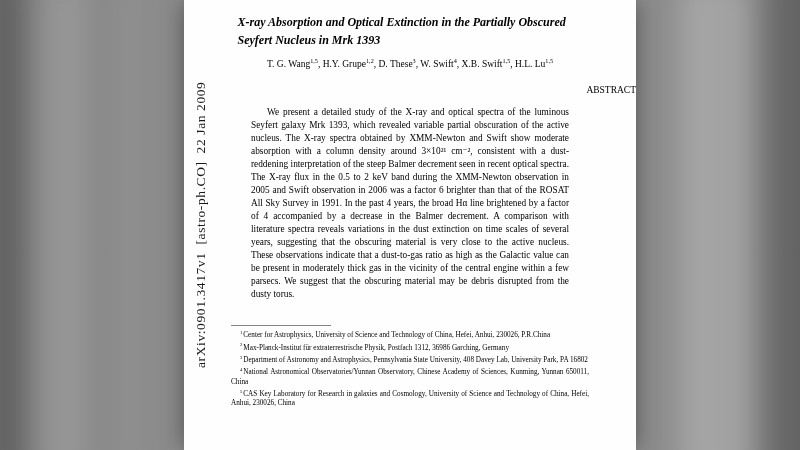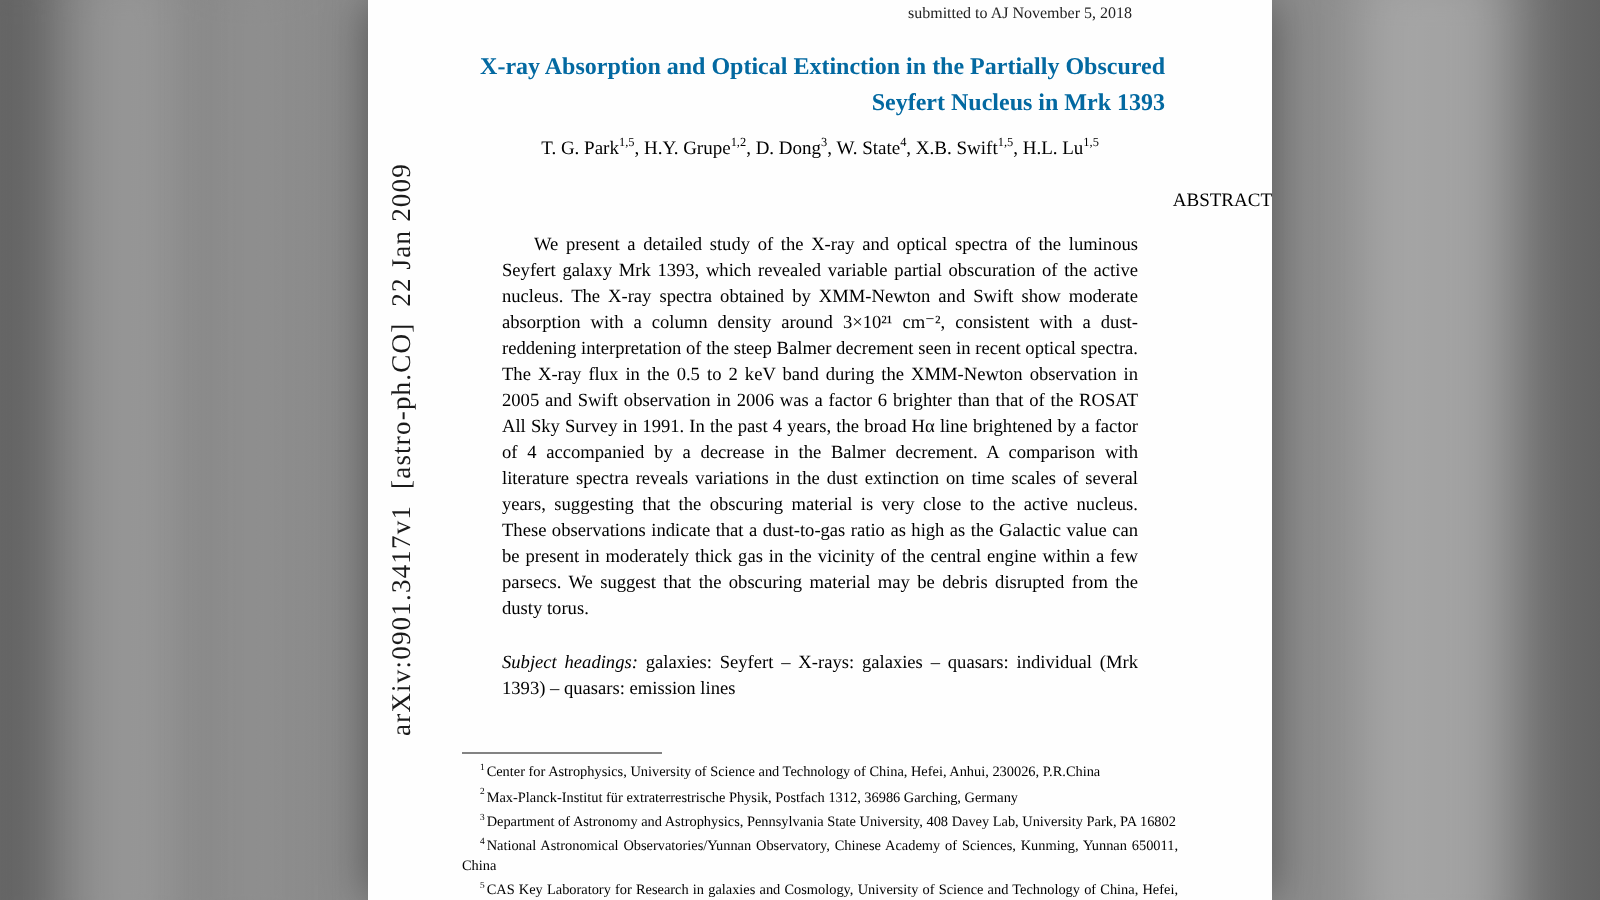--- a/index.html
+++ b/index.html
@@ -33,22 +33,22 @@
     background: #fefefe; box-shadow: 0 0 22px rgba(0,0,0,.45);
     color: #111; overflow: hidden;
   }
 
   .submitted {
     padding-top: 2px; padding-right: 70px;
     text-align: right; font-size: 8px; color: #222;
   }
 
   .title {
-    width: 345px; margin: 13px auto 0; text-align: right;
-    font-size: 12px; font-weight: bold; line-height: 1.5; color: #0369a1;
+    width: 345px; margin: 13px auto 0; text-align: left;
+    font-size: 12px; font-weight: bold; line-height: 1.5; color: #000000; font-style: italic;
   }
 
   .authors {
     margin-top: 10px; text-align: center; font-size: 9.5px; white-space: nowrap; color: #000;
   }
   .authors sup { font-size: 6.2px; line-height: 0; }
   .author::after { content: ", "; }
   .author:last-child::after { content: ""; }
 
   .abs-head {
@@ -92,33 +92,31 @@
     <div class="streak s1"></div>
     <div class="streak s2"></div>
   </div>
 
   <div class="bg-right">
     <div class="streak s3"></div>
   </div>
 
   <div class="page">
 
-    <div class="submitted">submitted to AJ November 5, 2018</div>
 
     <h1 class="title">X-ray Absorption and Optical Extinction in the Partially Obscured Seyfert Nucleus in Mrk 1393</h1>
 
     <div class="authors">
-      <span class="author"><span>T. G. Park</span><sup>1,5</sup></span><span class="author"><span>H.Y. Grupe</span><sup>1,2</sup></span><span class="author"><span>D. Dong</span><sup>3</sup></span><span class="author"><span>W. State</span><sup>4</sup></span><span class="author"><span>X.B. Swift</span><sup>1,5</sup></span><span class="author"><span>H.L. Lu</span><sup>1,5</sup></span>
+      <span class="author"><span>T. G. Wang</span><sup>1,5</sup></span><span class="author"><span>H.Y. Grupe</span><sup>1,2</sup></span><span class="author"><span>D. These</span><sup>3</sup></span><span class="author"><span>W. Swift</span><sup>4</sup></span><span class="author"><span>X.B. Swift</span><sup>1,5</sup></span><span class="author"><span>H.L. Lu</span><sup>1,5</sup></span>
     </div>
 
     <div class="abs-head">ABSTRACT</div>
 
     <p class="abstract">We present a detailed study of the X-ray and optical spectra of the luminous Seyfert galaxy Mrk 1393, which revealed variable partial obscuration of the active nucleus. The X-ray spectra obtained by XMM-Newton and Swift show moderate absorption with a column density around 3×10²¹ cm⁻², consistent with a dust-reddening interpretation of the steep Balmer decrement seen in recent optical spectra. The X-ray flux in the 0.5 to 2 keV band during the XMM-Newton observation in 2005 and Swift observation in 2006 was a factor 6 brighter than that of the ROSAT All Sky Survey in 1991. In the past 4 years, the broad Hα line brightened by a factor of 4 accompanied by a decrease in the Balmer decrement. A comparison with literature spectra reveals variations in the dust extinction on time scales of several years, suggesting that the obscuring material is very close to the active nucleus. These observations indicate that a dust-to-gas ratio as high as the Galactic value can be present in moderately thick gas in the vicinity of the central engine within a few parsecs. We suggest that the obscuring material may be debris disrupted from the dusty torus.</p>
 
-    <p class="subject"><span class="subject-label">Subject headings:</span><span> galaxies: Seyfert – X-rays: galaxies – quasars: individual (Mrk 1393) – quasars: emission lines</span></p>
 
     <div class="footnotes">
       <div class="fn-rule"></div>
       <p class="fn"><sup>1</sup><span>Center for Astrophysics, University of Science and Technology of China, Hefei, Anhui, 230026, P.R.China</span></p>
       <p class="fn"><sup>2</sup><span>Max-Planck-Institut für extraterrestrische Physik, Postfach 1312, 36986 Garching, Germany</span></p>
       <p class="fn"><sup>3</sup><span>Department of Astronomy and Astrophysics, Pennsylvania State University, 408 Davey Lab, University Park, PA 16802</span></p>
       <p class="fn"><sup>4</sup><span>National Astronomical Observatories/Yunnan Observatory, Chinese Academy of Sciences, Kunming, Yunnan 650011, China</span></p>
       <p class="fn"><sup>5</sup><span>CAS Key Laboratory for Research in galaxies and Cosmology, University of Science and Technology of China, Hefei, Anhui, 230026, China</span></p>
     </div>
 

